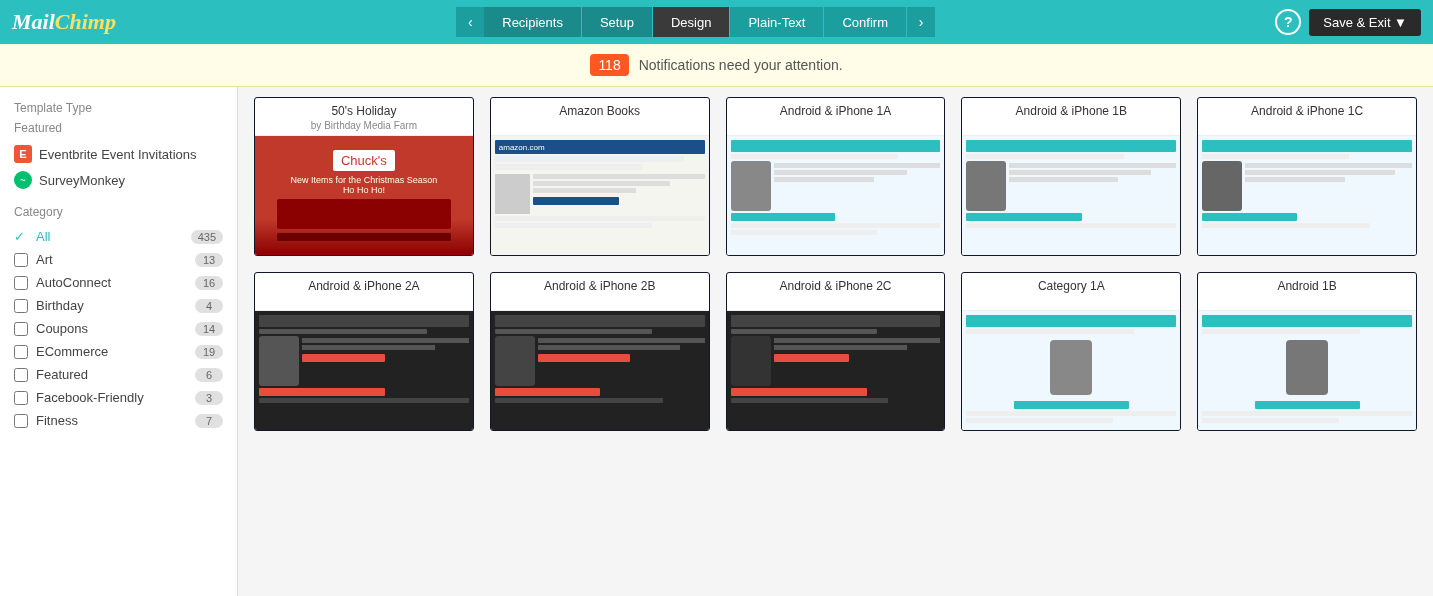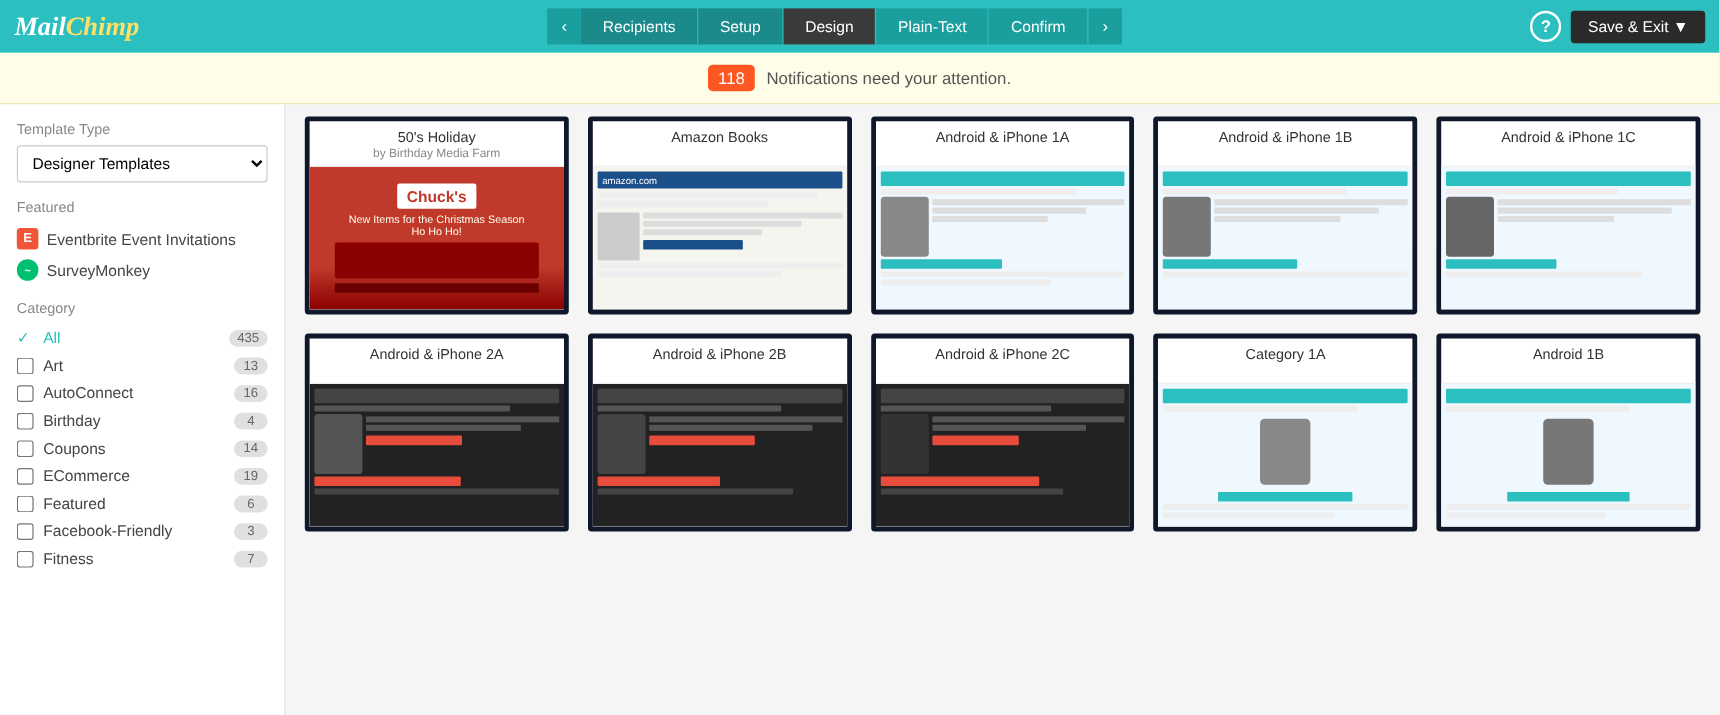--- a/index.html
+++ b/index.html
@@ -219,21 +219,21 @@
       padding: 10px 16px;
       background: #f5f5f5;
     }
     .template-grid {
       display: grid;
       grid-template-columns: repeat(5, 1fr);
       gap: 16px;
     }
     .template-card {
       background: white;
-      border: 4px solid #0f172a;
+      border: 1px solid #0f172a;
       border-radius: 3px;
       overflow: hidden;
       cursor: pointer;
     }
     .template-card-title {
       text-align: center;
       font-size: 12px;
       color: #333;
       padding: 6px 4px 2px;
       font-weight: normal;
@@ -293,25 +293,20 @@
 
 <div class="notification-bar">
   <span class="notif-badge">118</span>
   <span>Notifications need your attention.</span>
 </div>
 
 <div class="main-layout">
 
   <div class="sidebar">
     <div class="sidebar-section-label">Template Type</div>
-    <select class="template-type-select">
-      <option>Designer Templates</option>
-      <option>Basic Templates</option>
-      <option>Themes</option>
-    </select>
 
     <div class="featured-label">Featured</div>
 
     <div class="featured-item">
       <div class="featured-icon eventbrite">E</div>
       <span>Eventbrite Event Invitations</span>
     </div>
     <div class="featured-item">
       <div class="featured-icon surveymonkey">~</div>
       <span>SurveyMonkey</span>
@@ -377,21 +372,21 @@
   </div>
 
   <div class="content-area">
     <div class="template-grid">
 
       <div class="template-card">
         <div class="template-card-title">50's Holiday</div>
         <div class="template-card-subtitle">by Birthday Media Farm</div>
         <div class="template-card-preview">
           <div style="width:100%;height:100%;background:linear-gradient(180deg,#c0392b 0%,#c0392b 70%,#8B0000 100%);display:flex;align-items:center;justify-content:center;flex-direction:column;gap:4px;">
-            <div style="background:white;color:#c0392b;font-size:13px;font-weight:bold;padding:3px 8px;border-radius:2px;">Chuck's</div>
+            <div style="background:white;color:#c0392b;font-size:13px;font-weight:normal;padding:3px 8px;border-radius:2px;">Chuck's</div>
             <div style="color:#ffe;font-size:9px;text-align:center;padding:0 6px;">New Items for the Christmas Season<br>Ho Ho Ho!</div>
             <div style="background:#8B0000;width:80%;height:30px;border-radius:2px;"></div>
             <div style="background:#6a0000;width:80%;height:8px;border-radius:1px;"></div>
           </div>
         </div>
       </div>
 
       <div class="template-card">
         <div class="template-card-title">Amazon Books</div>
         <div class="template-card-subtitle">&nbsp;</div>

